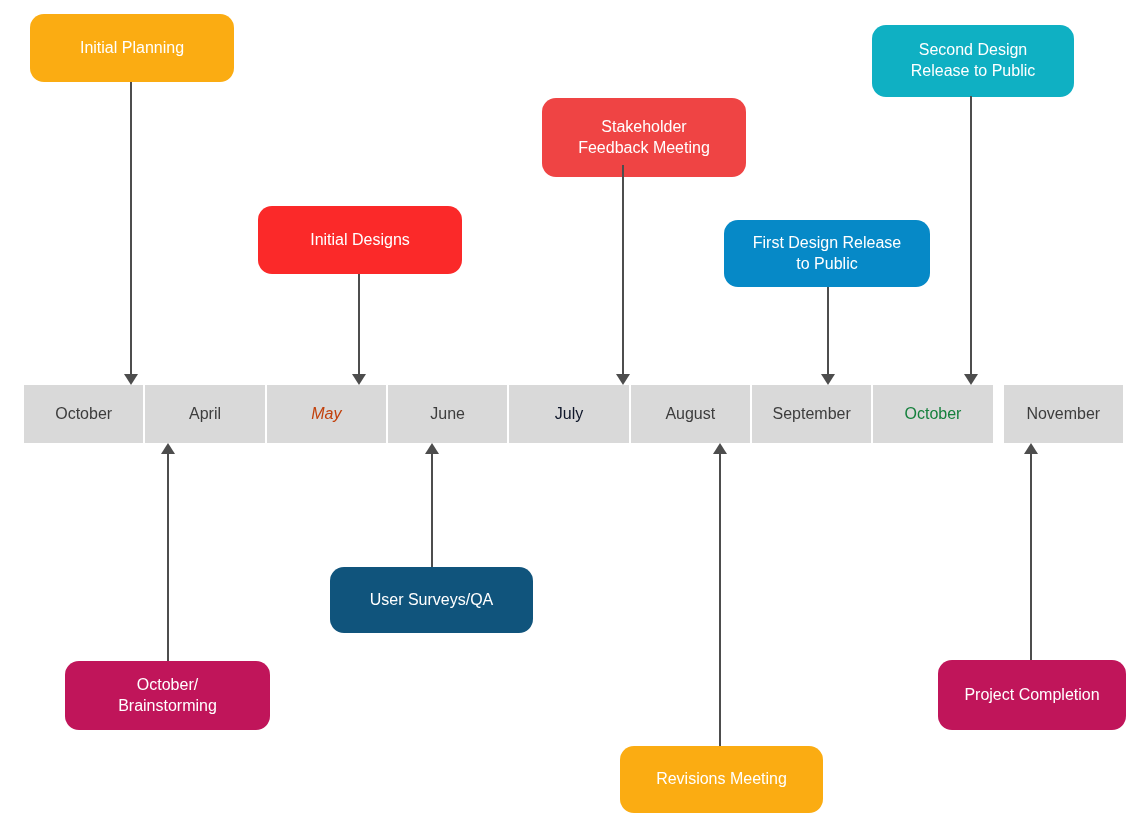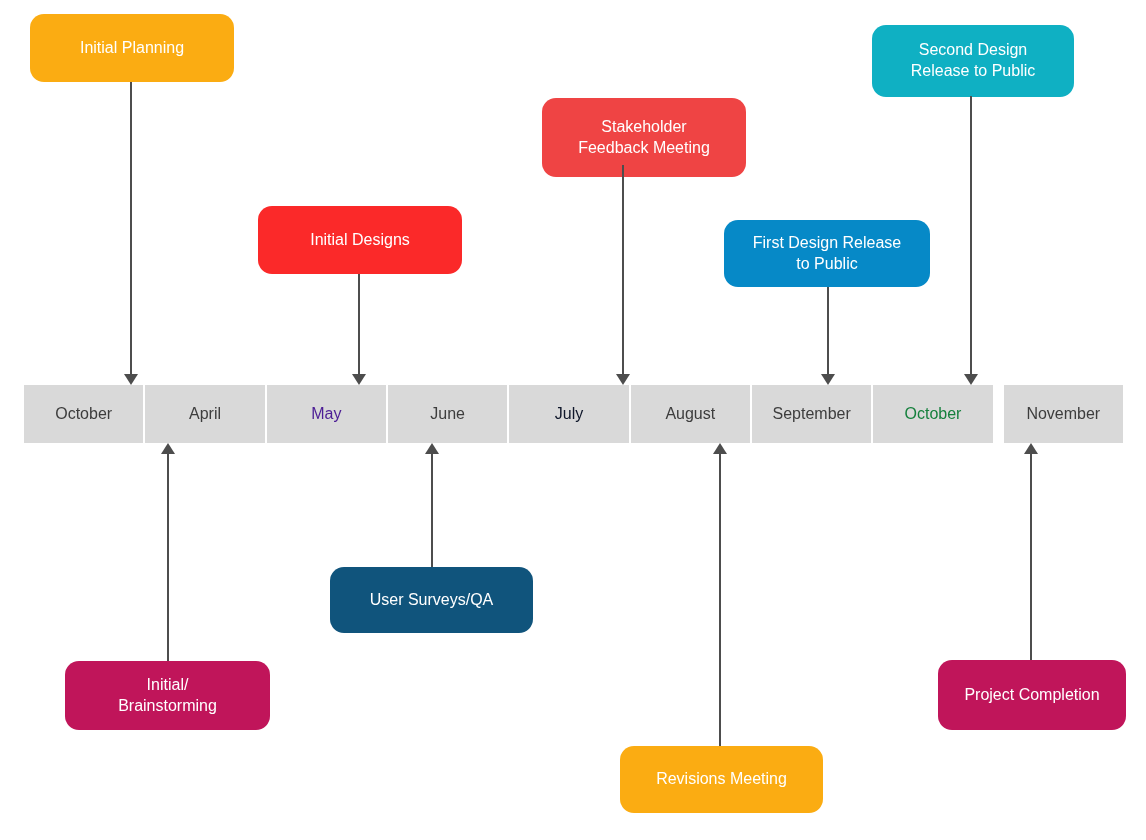--- a/index.html
+++ b/index.html
@@ -53,21 +53,21 @@
     height: 0;
   }
 </style>
 </head>
 <body>
 
 <div class="canvas" style="background: rgb(255, 255, 255);">
   <div class="timeline-bar">
     <div class="month-cell" style="background: rgb(217, 217, 217); color: rgb(61, 61, 61);">October</div>
     <div class="month-cell" style="background: rgb(217, 217, 217); color: rgb(61, 61, 61);">April</div>
-    <div class="month-cell" style="background: rgb(217, 217, 217); color: #4c1d95;">May</div>
+    <div class="month-cell" style="background: rgb(217, 217, 217); color: #c2410c; font-style: italic;">May</div>
     <div class="month-cell" style="background: rgb(217, 217, 217); color: rgb(61, 61, 61);">June</div>
     <div class="month-cell" style="background: rgb(217, 217, 217); color: #0f172a;">July</div>
     <div class="month-cell" style="background: rgb(217, 217, 217); color: rgb(61, 61, 61);">August</div>
     <div class="month-cell" style="background: rgb(217, 217, 217); color: rgb(61, 61, 61);">September</div>
     <div class="month-cell" style="background: rgb(217, 217, 217); color: #15803d;">October</div>
     <div class="month-cell" style="background: rgb(217, 217, 217); color: rgb(61, 61, 61); margin-left: 9px;">November</div>
   </div>
   <div id="events-layer">
       <div class="event-box" style="left: 30px; top: 14px; width: 204px; height: 68px; background: rgb(251, 172, 18);">Initial Planning</div>
       <div class="arrow-shaft" style="left: 130px; background: rgb(77, 77, 77); top: 82px; height: 292px;"></div>
@@ -80,21 +80,21 @@
       <div class="arrow-shaft" style="left: 622px; background: rgb(77, 77, 77); top: 165px; height: 209px;"></div>
       <div class="arrow-head" style="left: 616px; border-left: 7px solid transparent; border-right: 7px solid transparent; top: 374px; border-top: 11px solid rgb(77, 77, 77);"></div>
       <div class="event-box" style="left: 724px; top: 220px; width: 206px; height: 67px; background: rgb(6, 137, 199);">First Design Release
 to Public</div>
       <div class="arrow-shaft" style="left: 827px; background: rgb(77, 77, 77); top: 287px; height: 87px;"></div>
       <div class="arrow-head" style="left: 821px; border-left: 7px solid transparent; border-right: 7px solid transparent; top: 374px; border-top: 11px solid rgb(77, 77, 77);"></div>
       <div class="event-box" style="left: 872px; top: 25px; width: 202px; height: 72px; background: rgb(15, 176, 195);">Second Design
 Release to Public</div>
       <div class="arrow-shaft" style="left: 970px; background: rgb(77, 77, 77); top: 96px; height: 278px;"></div>
       <div class="arrow-head" style="left: 964px; border-left: 7px solid transparent; border-right: 7px solid transparent; top: 374px; border-top: 11px solid rgb(77, 77, 77);"></div>
-      <div class="event-box" style="left: 65px; top: 661px; width: 205px; height: 69px; background: rgb(192, 21, 90);">Initial/
+      <div class="event-box" style="left: 65px; top: 661px; width: 205px; height: 69px; background: rgb(192, 21, 90);">October/
 Brainstorming</div>
       <div class="arrow-shaft" style="left: 167px; background: rgb(77, 77, 77); top: 454px; height: 207px;"></div>
       <div class="arrow-head" style="left: 161px; border-left: 7px solid transparent; border-right: 7px solid transparent; top: 443px; border-bottom: 11px solid rgb(77, 77, 77);"></div>
       <div class="event-box" style="left: 330px; top: 567px; width: 203px; height: 66px; background: rgb(16, 84, 124);">User Surveys/QA</div>
       <div class="arrow-shaft" style="left: 431px; background: rgb(77, 77, 77); top: 454px; height: 113px;"></div>
       <div class="arrow-head" style="left: 425px; border-left: 7px solid transparent; border-right: 7px solid transparent; top: 443px; border-bottom: 11px solid rgb(77, 77, 77);"></div>
       <div class="event-box" style="left: 620px; top: 746px; width: 203px; height: 67px; background: rgb(251, 172, 18);">Revisions Meeting</div>
       <div class="arrow-shaft" style="left: 719px; background: rgb(77, 77, 77); top: 454px; height: 292px;"></div>
       <div class="arrow-head" style="left: 713px; border-left: 7px solid transparent; border-right: 7px solid transparent; top: 443px; border-bottom: 11px solid rgb(77, 77, 77);"></div>
       <div class="event-box" style="left: 938px; top: 660px; width: 188px; height: 70px; background: rgb(192, 21, 90);">Project Completion</div>

